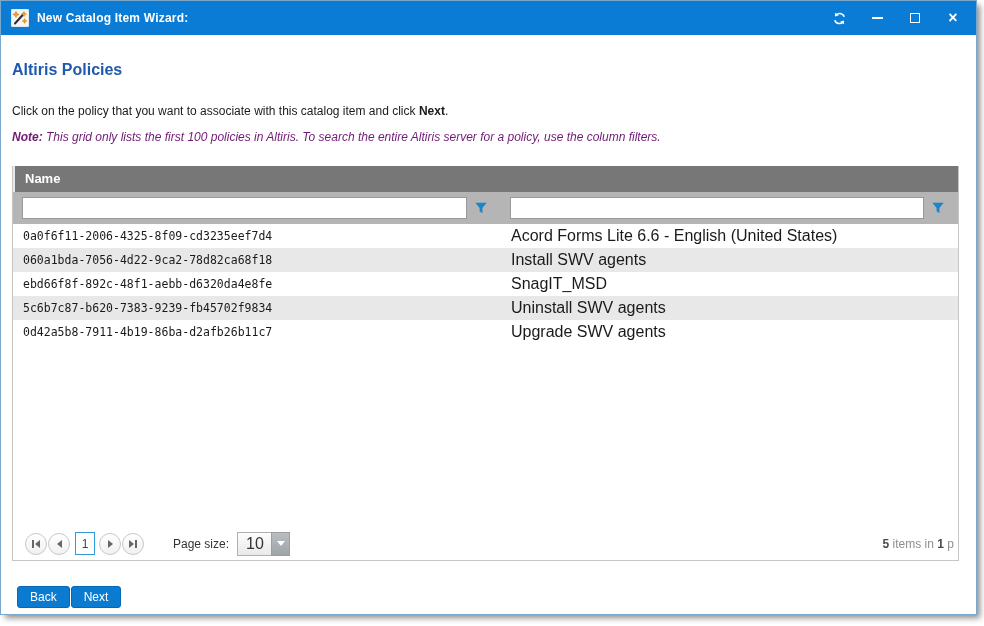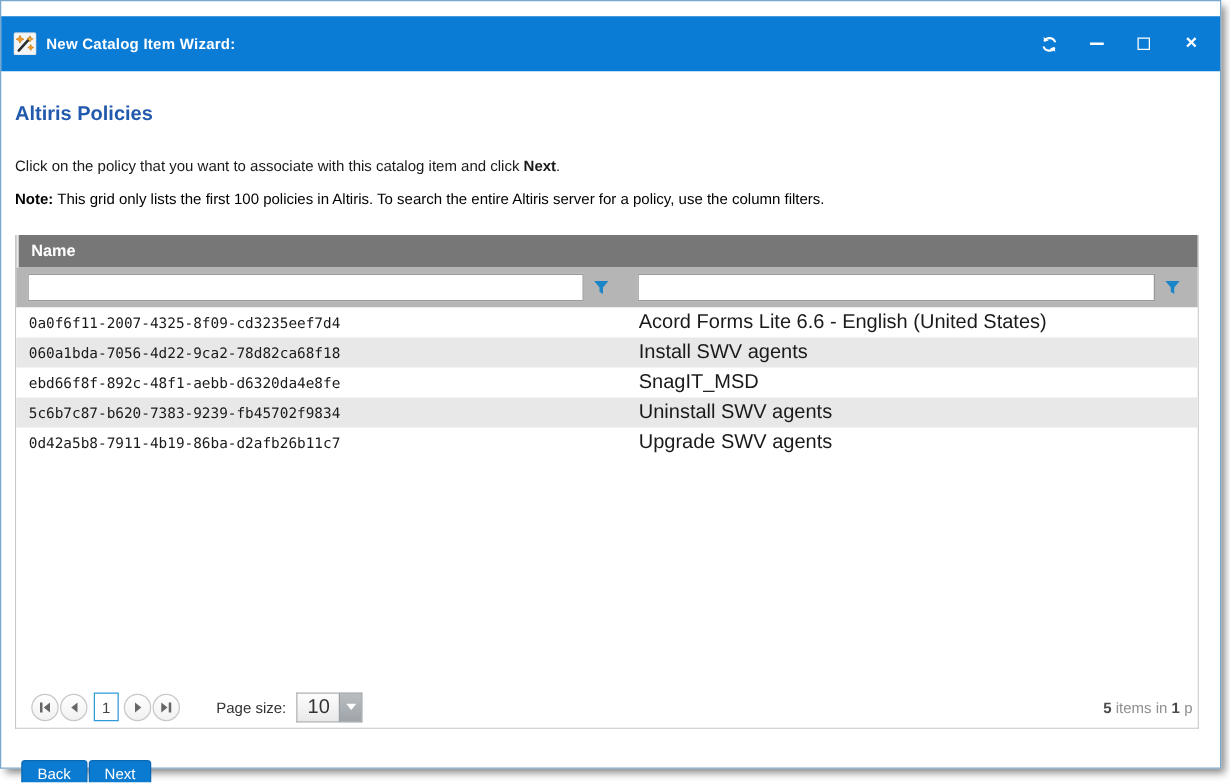--- a/index.html
+++ b/index.html
@@ -9,45 +9,44 @@
   .window {
     position:absolute; left:0; top:0;
     width:977px; height:615px;
     background:#ffffff;
     border:1px solid #7aa7cc;
     box-shadow:4px 4px 6px -1px rgba(0,0,0,0.45);
   }
 
   
   .titlebar {
-    height:44px; background:#0b7cd6;
+    height:34px; background:#0b7cd6;
     display:flex; align-items:center;
     padding:0 14px 0 10px;
-    margin-top:12px;
   }
   .app-icon { width:18px; height:18px; margin-right:8px; flex:0 0 auto; }
   .title-text {
     color:#ffffff; font-size:12px; font-weight:bold; letter-spacing:0.2px;
     flex:1 1 auto; white-space:nowrap; overflow:hidden;
   }
   .win-controls { display:flex; align-items:center; gap:20px; }
   .win-btn { width:18px; height:18px; display:flex; align-items:center; justify-content:center; cursor:pointer; }
   .glyph-min { width:11px; height:2px; background:#fff; }
   .glyph-max { width:10px; height:10px; border:1px solid #fff; }
   .glyph-close { color:#fff; font-size:16px; line-height:16px; font-weight:bold; }
 
   
   .content { padding:0 8px 0 11px; }
 
   .page-heading {
     margin-top:26px; font-size:16px; font-weight:bold; color:#2159ac;
   }
   .instruction { margin-top:25px; font-size:12px; color:#1a1a1a; }
   .instruction b { font-weight:bold; }
-  .note { margin-top:12px; font-size:12px; color:#000000; }
+  .note { margin-top:12px; font-size:12px; font-style:italic; color:#701a75; }
   .note b { font-weight:bold; }
 
   
   .grid {
     margin-top:22px;
     border:1px solid #c6c6c6; border-top:none;
     width:947px;
   }
   .grid-header { display:flex; background:#777777; height:26px; }
   .grid-header .hcell {
@@ -187,21 +186,21 @@
             <button class="filter-btn">
               <svg width="14" height="14" viewBox="0 0 16 16">
                   <path d="M1.5 2 L14.5 2 L9.6 8 L9.6 14 L6.4 11.8 L6.4 8 Z" fill="#1a86c8"></path>
                 </svg>
             </button>
           </div>
         </div>
 
         <div class="grid-body">
           <div class="grid-row">
-            <div class="cell col-id">0a0f6f11-2007-4325-8f09-cd3235eef7d4</div>
+            <div class="cell col-id">0a0f6f11-2006-4325-8f09-cd3235eef7d4</div>
             <div class="cell col-name">Acord Forms Lite 6.6 - English (United States)</div>
           </div>
           <div class="grid-row">
             <div class="cell col-id">060a1bda-7056-4d22-9ca2-78d82ca68f18</div>
             <div class="cell col-name">Install SWV agents</div>
           </div>
           <div class="grid-row">
             <div class="cell col-id">ebd66f8f-892c-48f1-aebb-d6320da4e8fe</div>
             <div class="cell col-name">SnagIT_MSD</div>
           </div>

